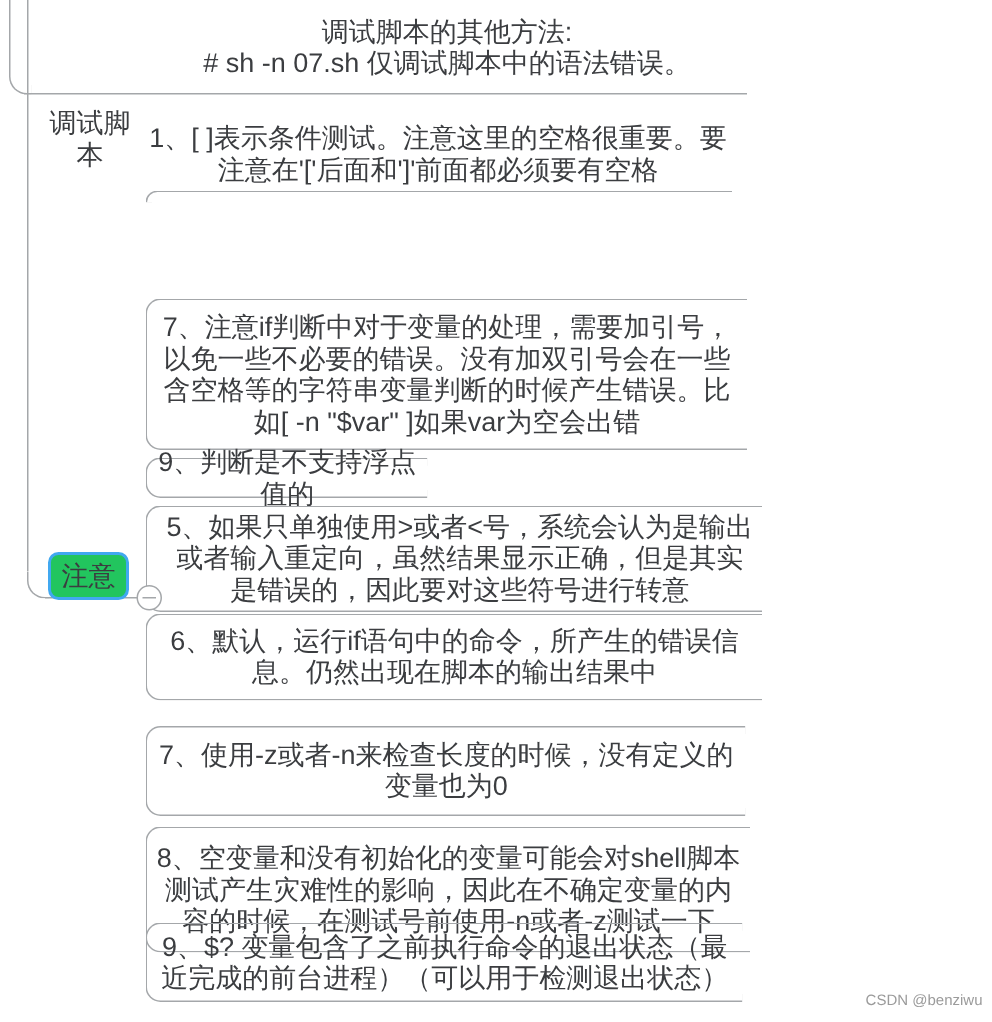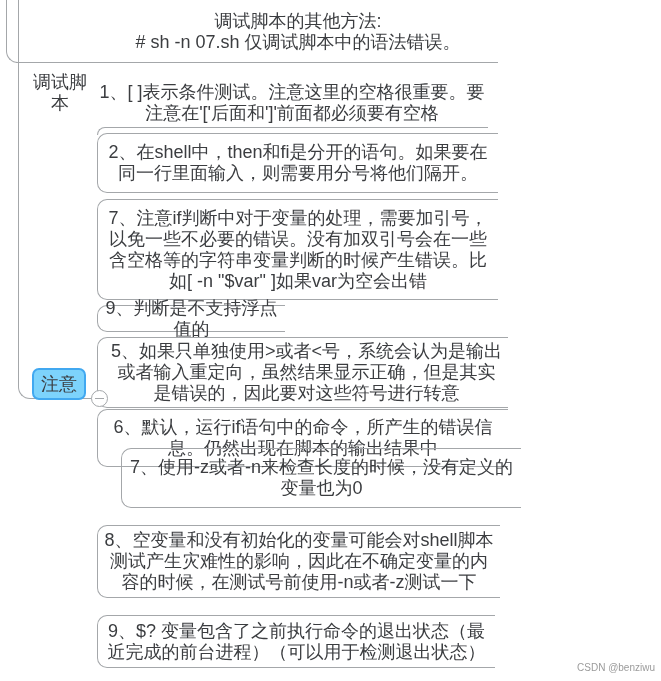--- a/index.html
+++ b/index.html
@@ -69,21 +69,21 @@
     align-items:center;
     justify-content:center;
   }
 
   .selected-node{
     position:absolute;
     left:32px;top:368px;width:54px;height:32px;
     box-sizing:border-box;
     border:2.5px solid var(--selection);
     border-radius:7px;
-    background:#7dd3fc;
+    background:#22c55e;
     z-index:3;
     display:flex;align-items:center;justify-content:center;
   }
 
   .collapse{
     position:absolute;
     left:91px;top:390px;
     width:17px;height:17px;
     box-sizing:border-box;
     border:1.5px solid var(--line);
@@ -128,31 +128,30 @@
     <span class="ttext">注意</span>
   </div>
 
   <div class="collapse">
     <span class="minus"></span>
   </div>
 
   <div class="floating ttext" style="top:80px;width:390px;height:46px;">1、[ ]表示条件测试。注意这里的空格很重要。要注意在'['后面和']'前面都必须要有空格</div>
   <div class="arc-down" style="left:97px;top:127px;width:390px;height:7px;"></div>
 
-  <div class="topic ttext" style="top:133px;height:60px;width:401px;">2、在shell中，then和fi是分开的语句。如果要在同一行里面输入，则需要用分号将他们隔开。</div>
 
   <div class="topic ttext" style="top:199px;height:101px;width:401px;">7、注意if判断中对于变量的处理，需要加引号，以免一些不必要的错误。没有加双引号会在一些含空格等的字符串变量判断的时候产生错误。比如[ -n "$var" ]如果var为空会出错</div>
 
   <div class="topic ttext" style="top:305px;height:27px;width:188px;">9、判断是不支持浮点值的</div>
 
   <div class="topic ttext" style="top:337px;height:71px;width:411px;padding-left:12px;">5、如果只单独使用&gt;或者&lt;号，系统会认为是输出或者输入重定向，虽然结果显示正确，但是其实是错误的，因此要对这些符号进行转意</div>
 
   <div class="topic ttext" style="top:409px;height:58px;width:411px;">6、默认，运行if语句中的命令，所产生的错误信息。仍然出现在脚本的输出结果中</div>
 
-  <div class="topic ttext" style="top:448px;height:60px;width:400px;margin-left:24px;">7、使用-z或者-n来检查长度的时候，没有定义的变量也为0</div>
+  <div class="topic ttext" style="top:484px;height:60px;width:400px;">7、使用-z或者-n来检查长度的时候，没有定义的变量也为0</div>
 
-  <div class="topic ttext" style="top:525px;height:73px;width:403px;">8、空变量和没有初始化的变量可能会对shell脚本测试产生灾难性的影响，因此在不确定变量的内容的时候，在测试号前使用-n或者-z测试一下</div>
+  <div class="topic ttext" style="top:551px;height:84px;width:403px;">8、空变量和没有初始化的变量可能会对shell脚本测试产生灾难性的影响，因此在不确定变量的内容的时候，在测试号前使用-n或者-z测试一下</div>
 
   <div class="topic ttext" style="top:615px;height:53px;width:398px;">9、$? 变量包含了之前执行命令的退出状态（最近完成的前台进程）（可以用于检测退出状态）</div>
 
   <div class="watermark">CSDN @benziwu</div>
 
 </div>
 
 </body></html>

